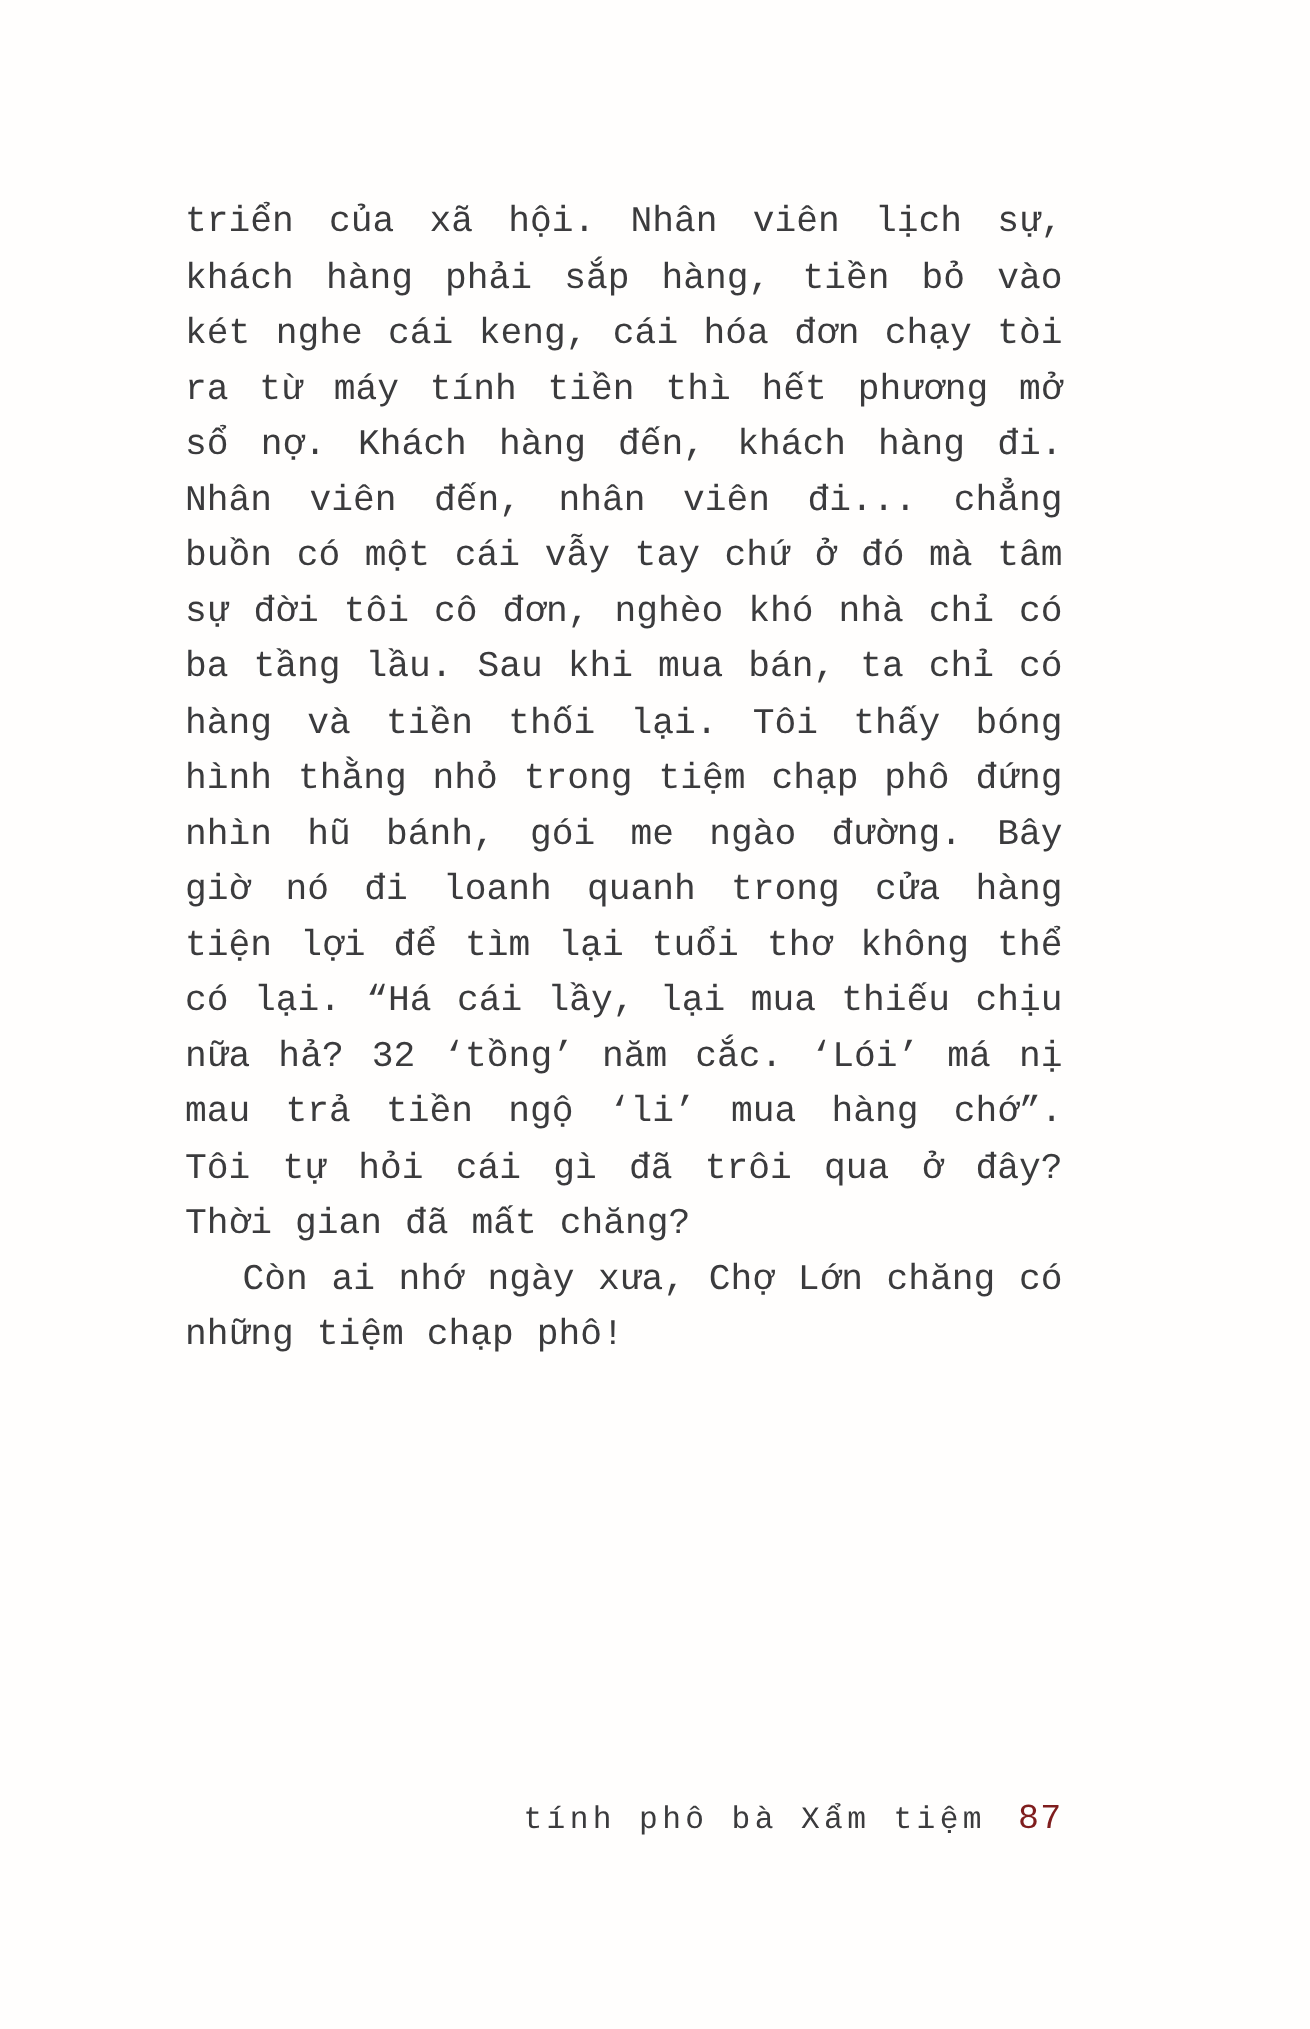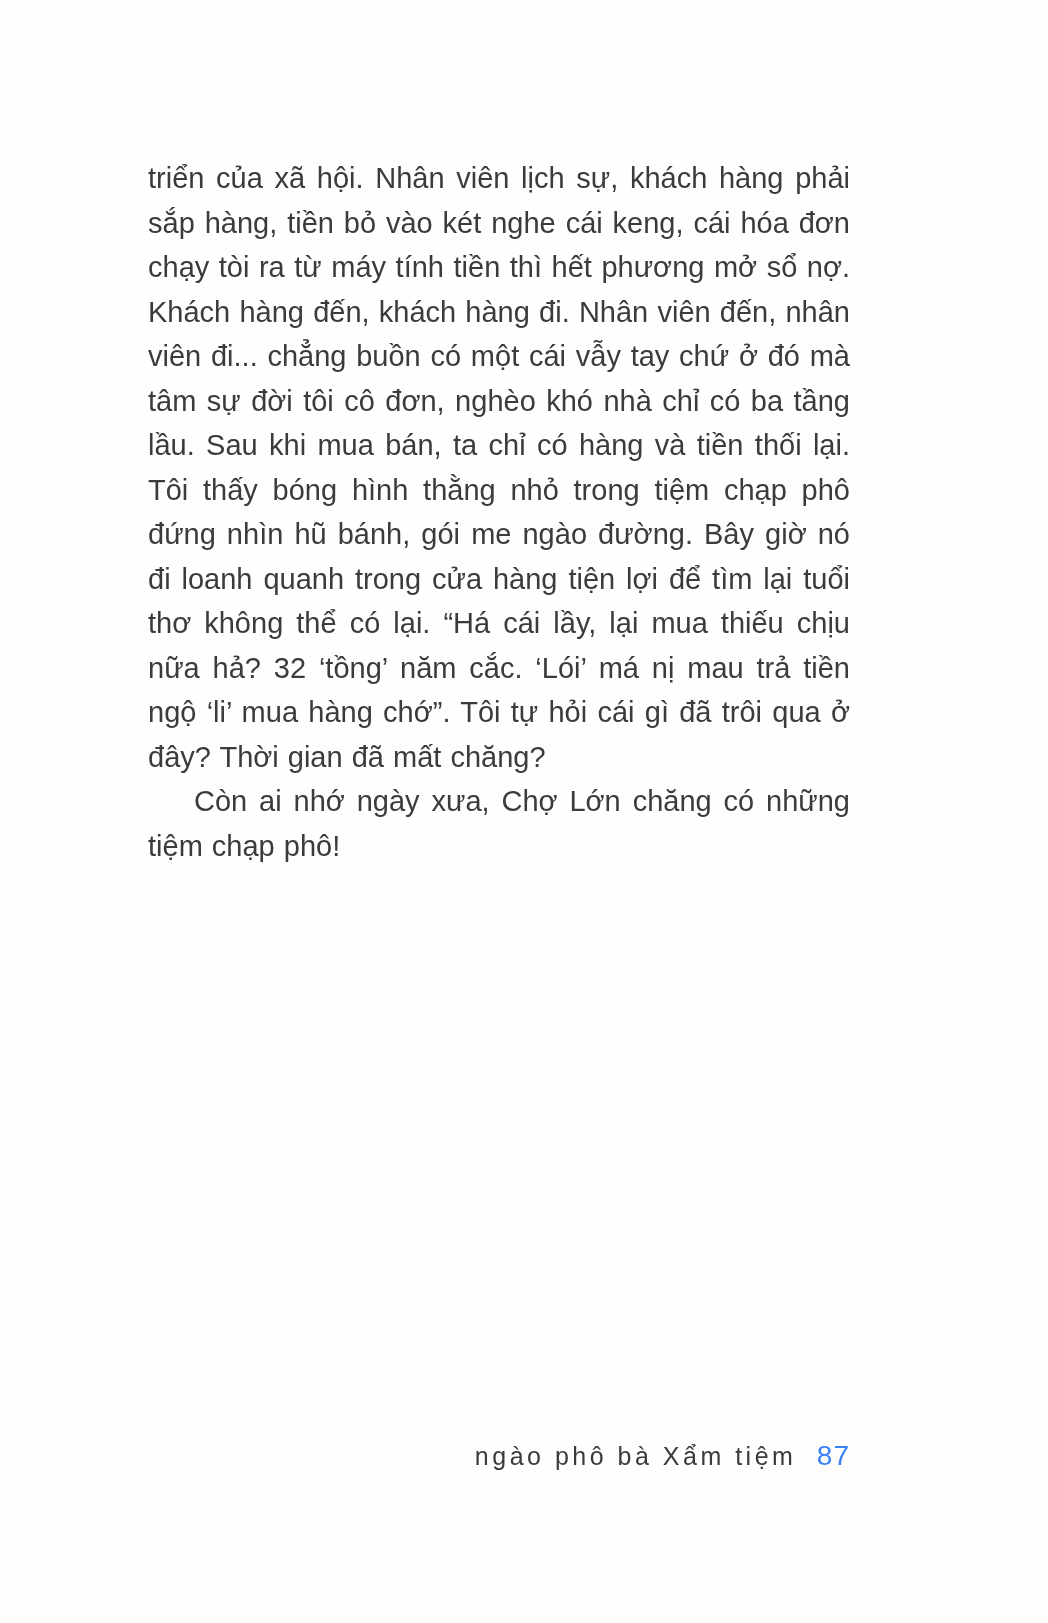--- a/index.html
+++ b/index.html
@@ -2,21 +2,21 @@
 <html><head>
 <meta charset="utf-8">
 <style>
   * { box-sizing: border-box; }
   html, body { margin: 0; padding: 0; background: #ffffff; }
   .page {
     position: relative;
     width: 1048px;
     height: 1623px;
     background: #fffefd;
-    font-family: Liberation Sans, sans-serif;
+    font-family: Liberation Mono, monospace;
     color: #3b3b3d;
     overflow: hidden;
   }
   .text-block {
     position: absolute;
     top: 156px;
     left: 148px;
     width: 702px;
   }
   .para {
@@ -40,31 +40,31 @@
   }
   .running-title {
     font-size: 25px;
     letter-spacing: 3.5px;
     color: #3b3b3d;
   }
   .page-number {
     font-size: 28px;
     margin-left: 16px;
     letter-spacing: 1px;
-    color: #3b82f6;
+    color: #7f1d1d;
   }
 </style>
 </head>
 <body>
 
 <div class="page">
 
   <main class="text-block">
     <p class="para">triển của xã hội. Nhân viên lịch sự, khách hàng phải sắp hàng, tiền bỏ vào két nghe cái keng, cái hóa đơn chạy tòi ra từ máy tính tiền thì hết phương mở sổ nợ. Khách hàng đến, khách hàng đi. Nhân viên đến, nhân viên đi... chẳng buồn có một cái vẫy tay chứ ở đó mà tâm sự đời tôi cô đơn, nghèo khó nhà chỉ có ba tầng lầu. Sau khi mua bán, ta chỉ có hàng và tiền thối lại. Tôi thấy bóng hình thằng nhỏ trong tiệm chạp phô đứng nhìn hũ bánh, gói me ngào đường. Bây giờ nó đi loanh quanh trong cửa hàng tiện lợi để tìm lại tuổi thơ không thể có lại. “Há cái lầy, lại mua thiếu chịu nữa hả? 32 ‘tồng’ năm cắc. ‘Lói’ má nị mau trả tiền ngộ ‘li’ mua hàng chớ”. Tôi tự hỏi cái gì đã trôi qua ở đây? Thời gian đã mất chăng?</p>
     <p class="para indented">Còn ai nhớ ngày xưa, Chợ Lớn chăng có những tiệm chạp phô!</p>
   </main>
 
   <footer class="page-footer">
-    <span class="running-title">ngào phô bà Xẩm tiệm</span>
+    <span class="running-title">tính phô bà Xẩm tiệm</span>
     <span class="page-number">87</span>
   </footer>
 
 </div>
 
 </body></html>

